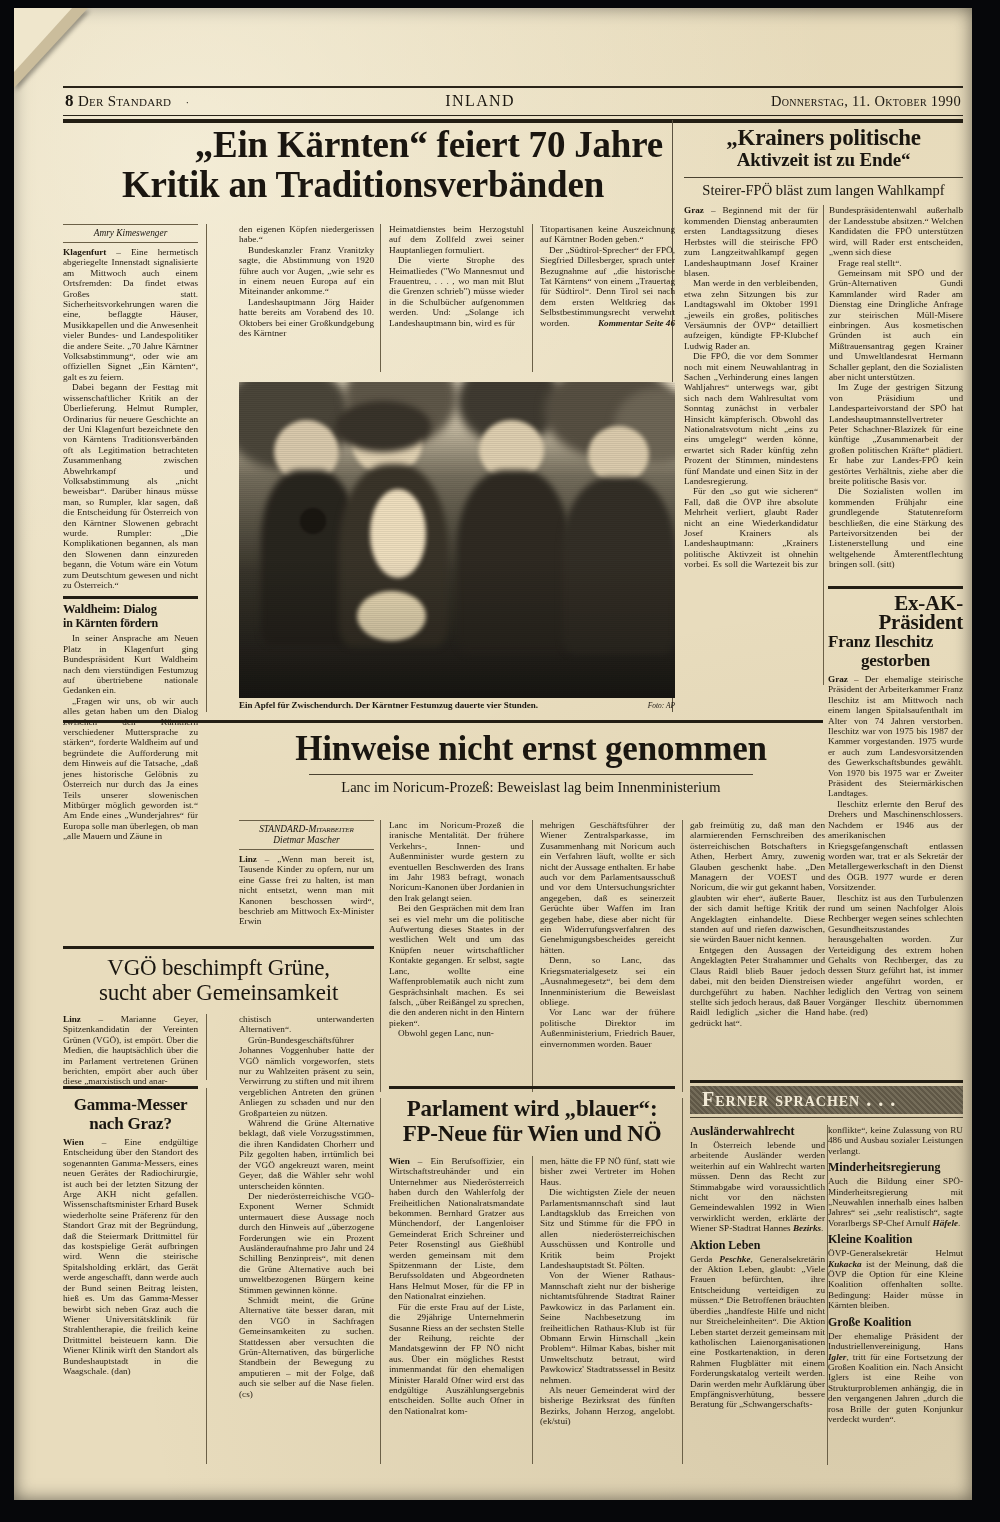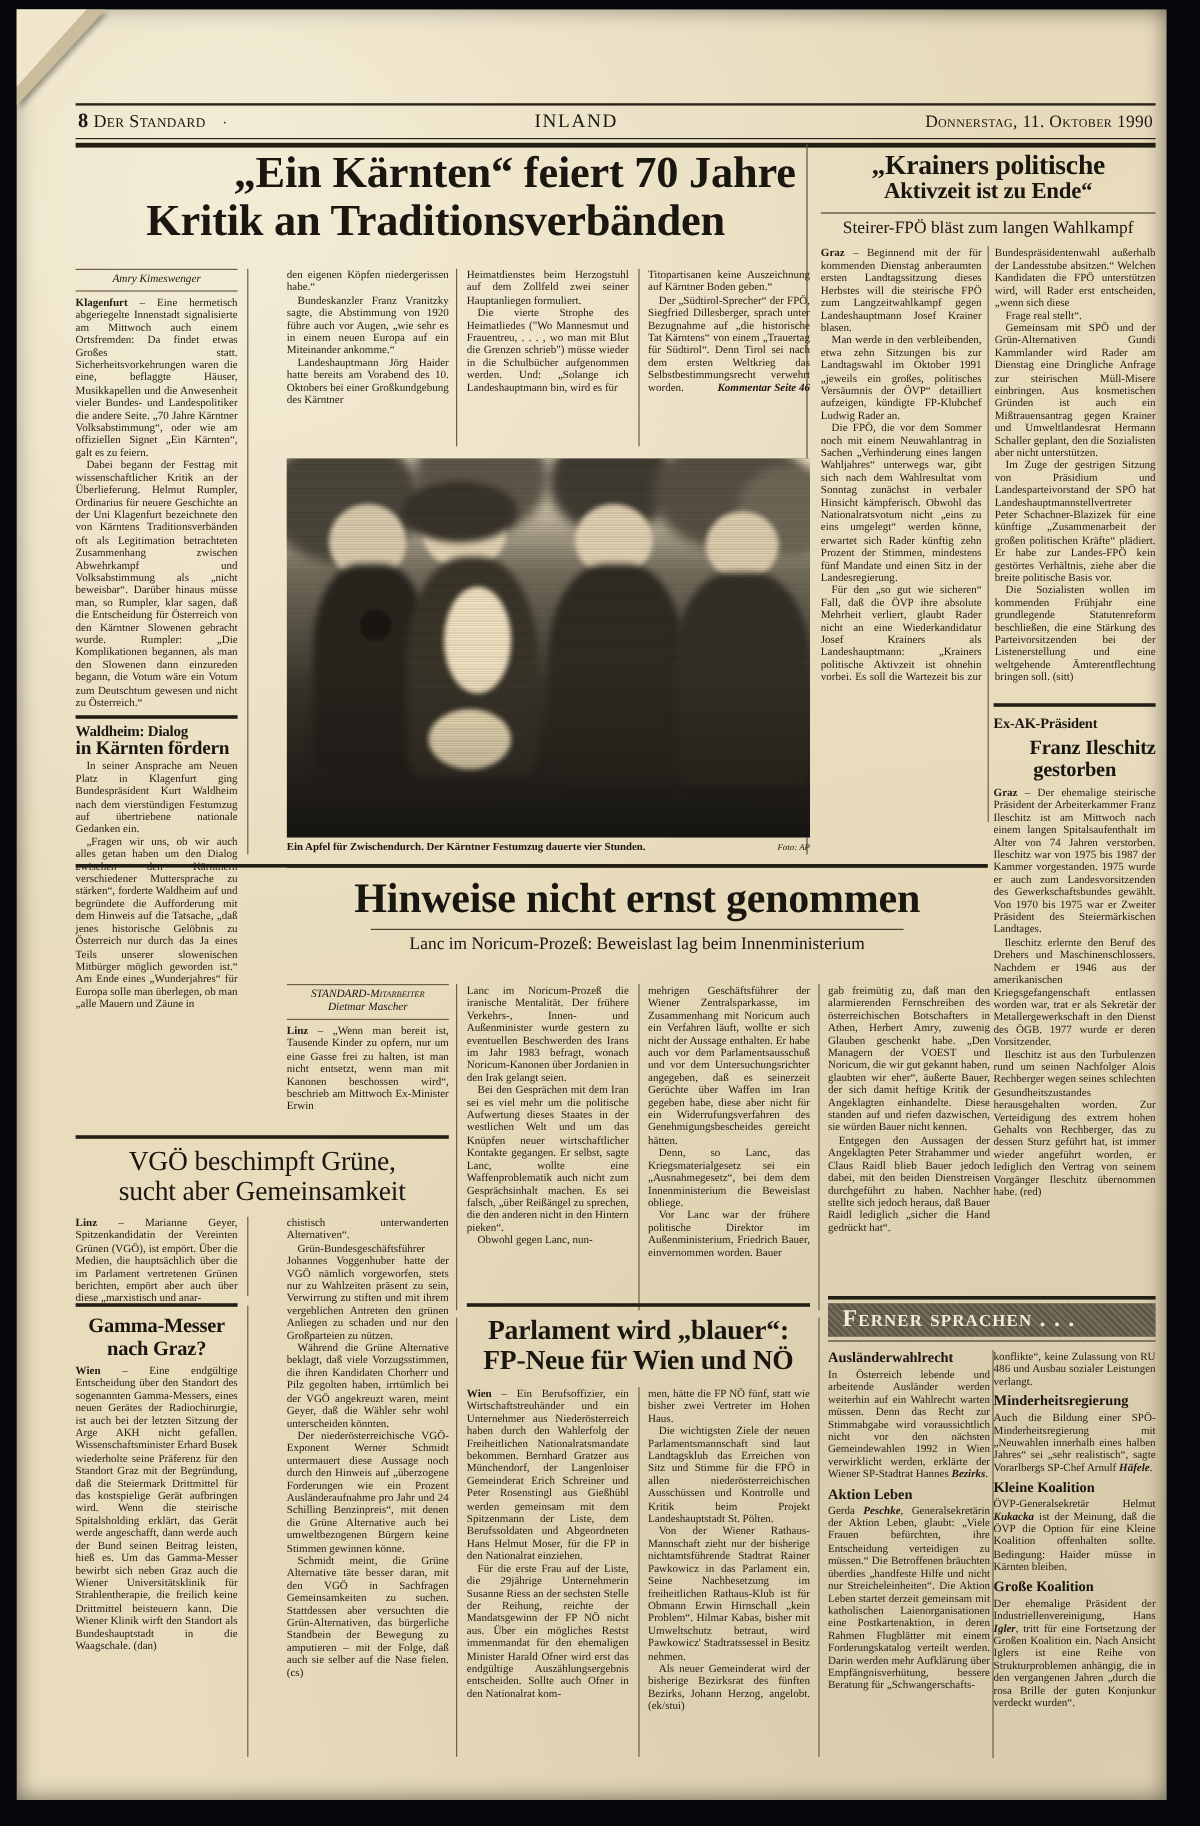--- a/index.html
+++ b/index.html
@@ -113,21 +113,21 @@
       <div class="hr-hair" style="margin-bottom:3px;"></div>
       <div class="byline">Amry Kimeswenger</div>
       <div class="hr-hair" style="margin-top:3px;margin-bottom:4px;"></div>
       <div class="body">
         <p class="noind"><b class="lead">Klagenfurt</b> – Eine hermetisch abgeriegelte Innenstadt signalisierte am Mittwoch auch einem Ortsfremden: Da findet etwas Großes statt. Sicherheitsvorkehrungen waren die eine, beflaggte Häuser, Musikkapellen und die Anwesenheit vieler Bundes- und Landespolitiker die andere Seite. „70 Jahre Kärntner Volksabstimmung“, oder wie am offiziellen Signet „Ein Kärnten“, galt es zu feiern.</p>
         <p>Dabei begann der Festtag mit wissenschaftlicher Kritik an der Überlieferung. Helmut Rumpler, Ordinarius für neuere Geschichte an der Uni Klagenfurt bezeichnete den von Kärntens Traditionsverbänden oft als Legitimation betrachteten Zusammenhang zwischen Abwehrkampf und Volksabstimmung als „nicht beweisbar“. Darüber hinaus müsse man, so Rumpler, klar sagen, daß die Entscheidung für Österreich von den Kärntner Slowenen gebracht wurde. Rumpler: „Die Komplikationen begannen, als man den Slowenen dann einzureden begann, die Votum wäre ein Votum zum Deutschtum gewesen und nicht zu Österreich.“</p>
       </div>
       <div style="height:6px"></div>
       <div class="hr-thick" style="margin-bottom:4px;"></div>
       <div class="hl" style="font-size:12.5px;line-height:13.5px;">Waldheim: Dialog</div>
-      <div class="hl" style="font-size:16px;line-height:13.5px;margin-bottom:3px;">in Kärnten fördern</div>
+      <div class="hl" style="font-size:12px;line-height:13.5px;margin-bottom:3px;">in Kärnten fördern</div>
       <div class="body">
         <p>In seiner Ansprache am Neuen Platz in Klagenfurt ging Bundespräsident Kurt Waldheim nach dem vierstündigen Festumzug auf übertriebene nationale Gedanken ein.</p>
         <p>„Fragen wir uns, ob wir auch alles getan haben um den Dialog zwischen den Kärntnern verschiedener Muttersprache zu stärken“, forderte Waldheim auf und begründete die Aufforderung mit dem Hinweis auf die Tatsache, „daß jenes historische Gelöbnis zu Österreich nur durch das Ja eines Teils unserer slowenischen Mitbürger möglich geworden ist.“ Am Ende eines „Wunderjahres“ für Europa solle man überlegen, ob man „alle Mauern und Zäune in</p>
       </div>
     </div>
     <div class="reg" style="left:174px;top:216px;width:1px;height:488px;background:#6b6047;"></div>
 
     <div class="reg" style="left:207px;top:216px;width:135px;">
       <div class="body">
         <p class="noind">den eigenen Köpfen niedergerissen habe.“</p>
@@ -206,22 +206,22 @@
           <p>Frage real stellt“.</p>
           <p>Gemeinsam mit SPÖ und der Grün-Alternativen Gundi Kammlander wird Rader am Dienstag eine Dringliche Anfrage zur steirischen Müll-Misere einbringen. Aus kosmetischen Gründen ist auch ein Mißtrauensantrag gegen Krainer und Umweltlandesrat Hermann Schaller geplant, den die Sozialisten aber nicht unterstützen.</p>
           <p>Im Zuge der gestrigen Sitzung von Präsidium und Landesparteivorstand der SPÖ hat Landeshauptmannstellvertreter Peter Schachner-Blazizek für eine künftige „Zusammenarbeit der großen politischen Kräfte“ plädiert. Er habe zur Landes-FPÖ kein gestörtes Verhältnis, ziehe aber die breite politische Basis vor.</p>
           <p>Die Sozialisten wollen im kommenden Frühjahr eine grundlegende Statutenreform beschließen, die eine Stärkung des Parteivorsitzenden bei der Listenerstellung und eine weltgehende Ämterentflechtung bringen soll. (sitt)</p>
         </div>
       </div>
     </div>
 
     <div class="reg" style="left:796px;top:578px;width:135px;">
       <div class="hr-thick" style="margin-bottom:5px;"></div>
-      <div class="hl" style="font-size:12px;text-align:left;line-height:19px;">Ex-AK-Präsident</div>
-      <div class="hl" style="font-size:17px;text-align:right;line-height:19px;">Franz Ileschitz</div>
+      <div class="hl" style="font-size:21px;text-align:right;line-height:19px;">Ex-AK-Präsident</div>
+      <div class="hl" style="font-size:17px;text-align:left;line-height:19px;">Franz Ileschitz</div>
       <div class="hl" style="font-size:17px;text-align:center;line-height:19px;margin-bottom:4px;">gestorben</div>
       <div class="body">
         <p class="noind"><b class="lead">Graz</b> – Der ehemalige steirische Präsident der Arbeiterkammer Franz Ileschitz ist am Mittwoch nach einem langen Spitalsaufenthalt im Alter von 74 Jahren verstorben. Ileschitz war von 1975 bis 1987 der Kammer vorgestanden. 1975 wurde er auch zum Landesvorsitzenden des Gewerkschaftsbundes gewählt. Von 1970 bis 1975 war er Zweiter Präsident des Steiermärkischen Landtages.</p>
         <p>Ileschitz erlernte den Beruf des Drehers und Maschinenschlossers. Nachdem er 1946 aus der amerikanischen Kriegsgefangenschaft entlassen worden war, trat er als Sekretär der Metallergewerkschaft in den Dienst des ÖGB. 1977 wurde er deren Vorsitzender.</p>
         <p>Ileschitz ist aus den Turbulenzen rund um seinen Nachfolger Alois Rechberger wegen seines schlechten Gesundheitszustandes herausgehalten worden. Zur Verteidigung des extrem hohen Gehalts von Rechberger, das zu dessen Sturz geführt hat, ist immer wieder angeführt worden, er lediglich den Vertrag von seinem Vorgänger Ileschitz übernommen habe. (red)</p>
       </div>
     </div>
 
     <div class="reg" style="left:31px;top:712px;width:760px;">
       <div class="hr-thick"></div>

